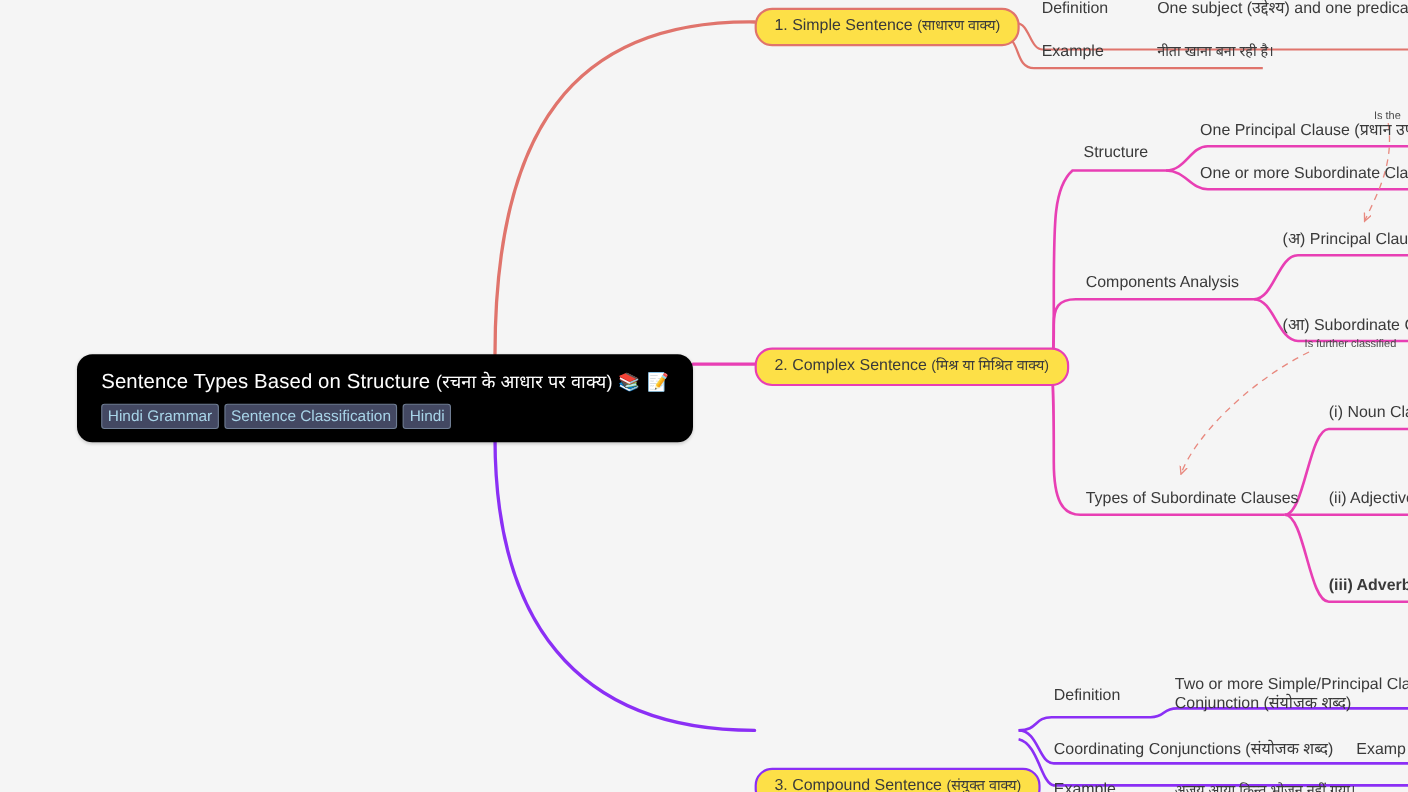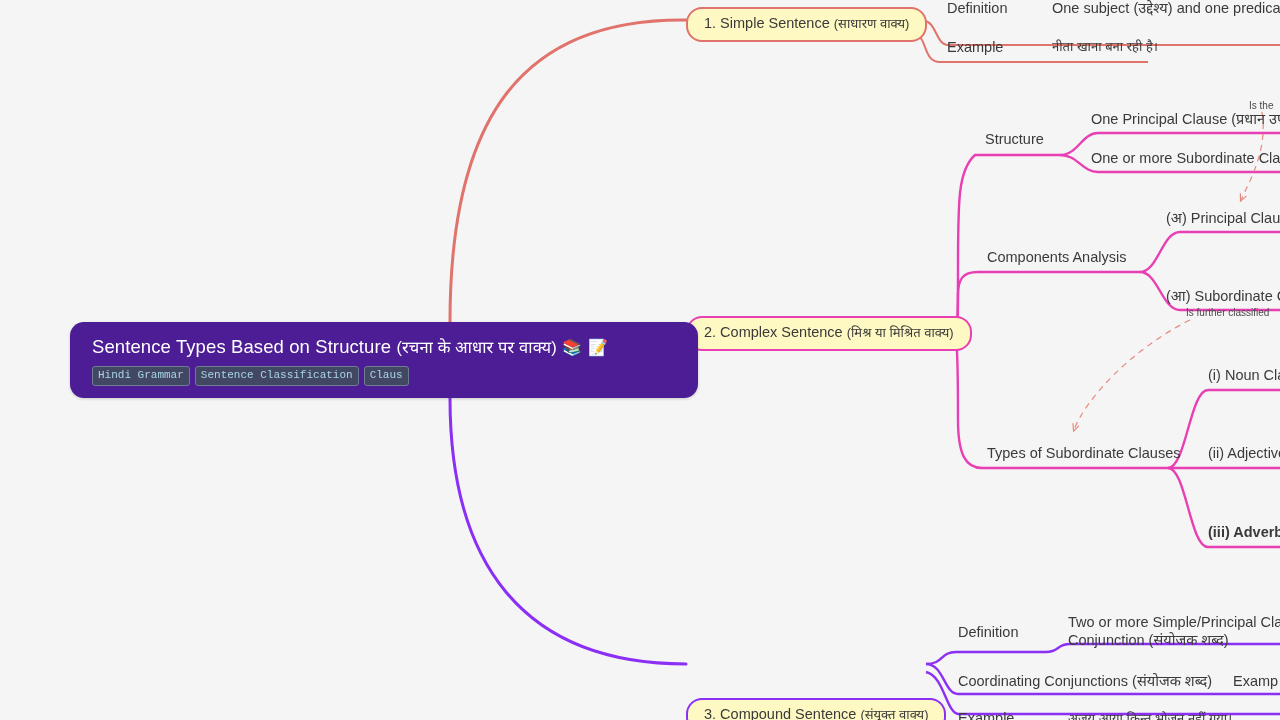--- a/index.html
+++ b/index.html
@@ -18,23 +18,23 @@
   #wires {
     position: absolute; left: 0; top: 0;
     width: 1280px; height: 720px;
     pointer-events: none;
   }
 
   
   .root-node {
     position: absolute;
     left: 70px; top: 322px;
-    width: 628px;
+    width: 560px;
     box-sizing: border-box;
-    background: #4c1d95;
+    background: #000000;
     border-radius: 14px;
     padding: 13px 20px 12px 22px;
     box-shadow: 0 1px 3px rgba(0,0,0,0.18);
     z-index: 5;
   }
   .root-title {
     color: #ffffff;
     font-size: 18.5px;
     font-weight: 400;
     letter-spacing: 0.1px;
@@ -43,37 +43,36 @@
   }
   .root-title .hi { font-size: 16.5px; }
   .root-emoji { font-size: 16px; letter-spacing: 1px; }
   .root-tags {
     margin-top: 8px;
     display: flex;
     gap: 5px;
   }
   .tag {
     display: inline-block;
-    font-size: 11px;
+    font-size: 14px;
     line-height: 1;
     color: #a8d4e8;
     border: 1px solid #6f7machine;
     border: 1px solid #6f7d93;
     border-radius: 3px;
     padding: 3px 5px 4px 5px;
     background: #434862;
     white-space: nowrap;
-    font-family: Liberation Mono, monospace;
   }
 
   
   .pill {
     position: absolute;
     box-sizing: border-box;
-    background: #fef9c3;
+    background: #fde047;
     border-radius: 16px;
     padding: 7px 16px 8px 16px;
     font-size: 14.5px;
     color: #3a3a3a;
     white-space: nowrap;
     z-index: 4;
     line-height: 1.1;
   }
   .pill .hi { font-size: 13px; }
   .pill.coral   { border: 2px solid #e0746c; }
@@ -145,21 +144,21 @@
 
   <div class="root-node">
     <div class="root-title">
       <span>Sentence Types Based on Structure</span>
       <span class="hi">(रचना के आधार पर वाक्य)</span>
       <span class="root-emoji">📚 📝</span>
     </div>
     <div class="root-tags">
       <span class="tag">Hindi Grammar</span>
       <span class="tag">Sentence Classification</span>
-      <span class="tag">Claus</span>
+      <span class="tag">Hindi</span>
     </div>
   </div>
 
   <div class="pill coral" style="left:686px; top:7px;">
     <span>1. Simple Sentence</span>
     <span class="hi">(साधारण वाक्य)</span>
   </div>
 
   <div class="leaf l2" style="left:947px; top:0px;">Definition</div>
   <div class="leaf l3" style="left:1052px; top:0px;">One subject (उद्देश्य) and one predicate (</div>

